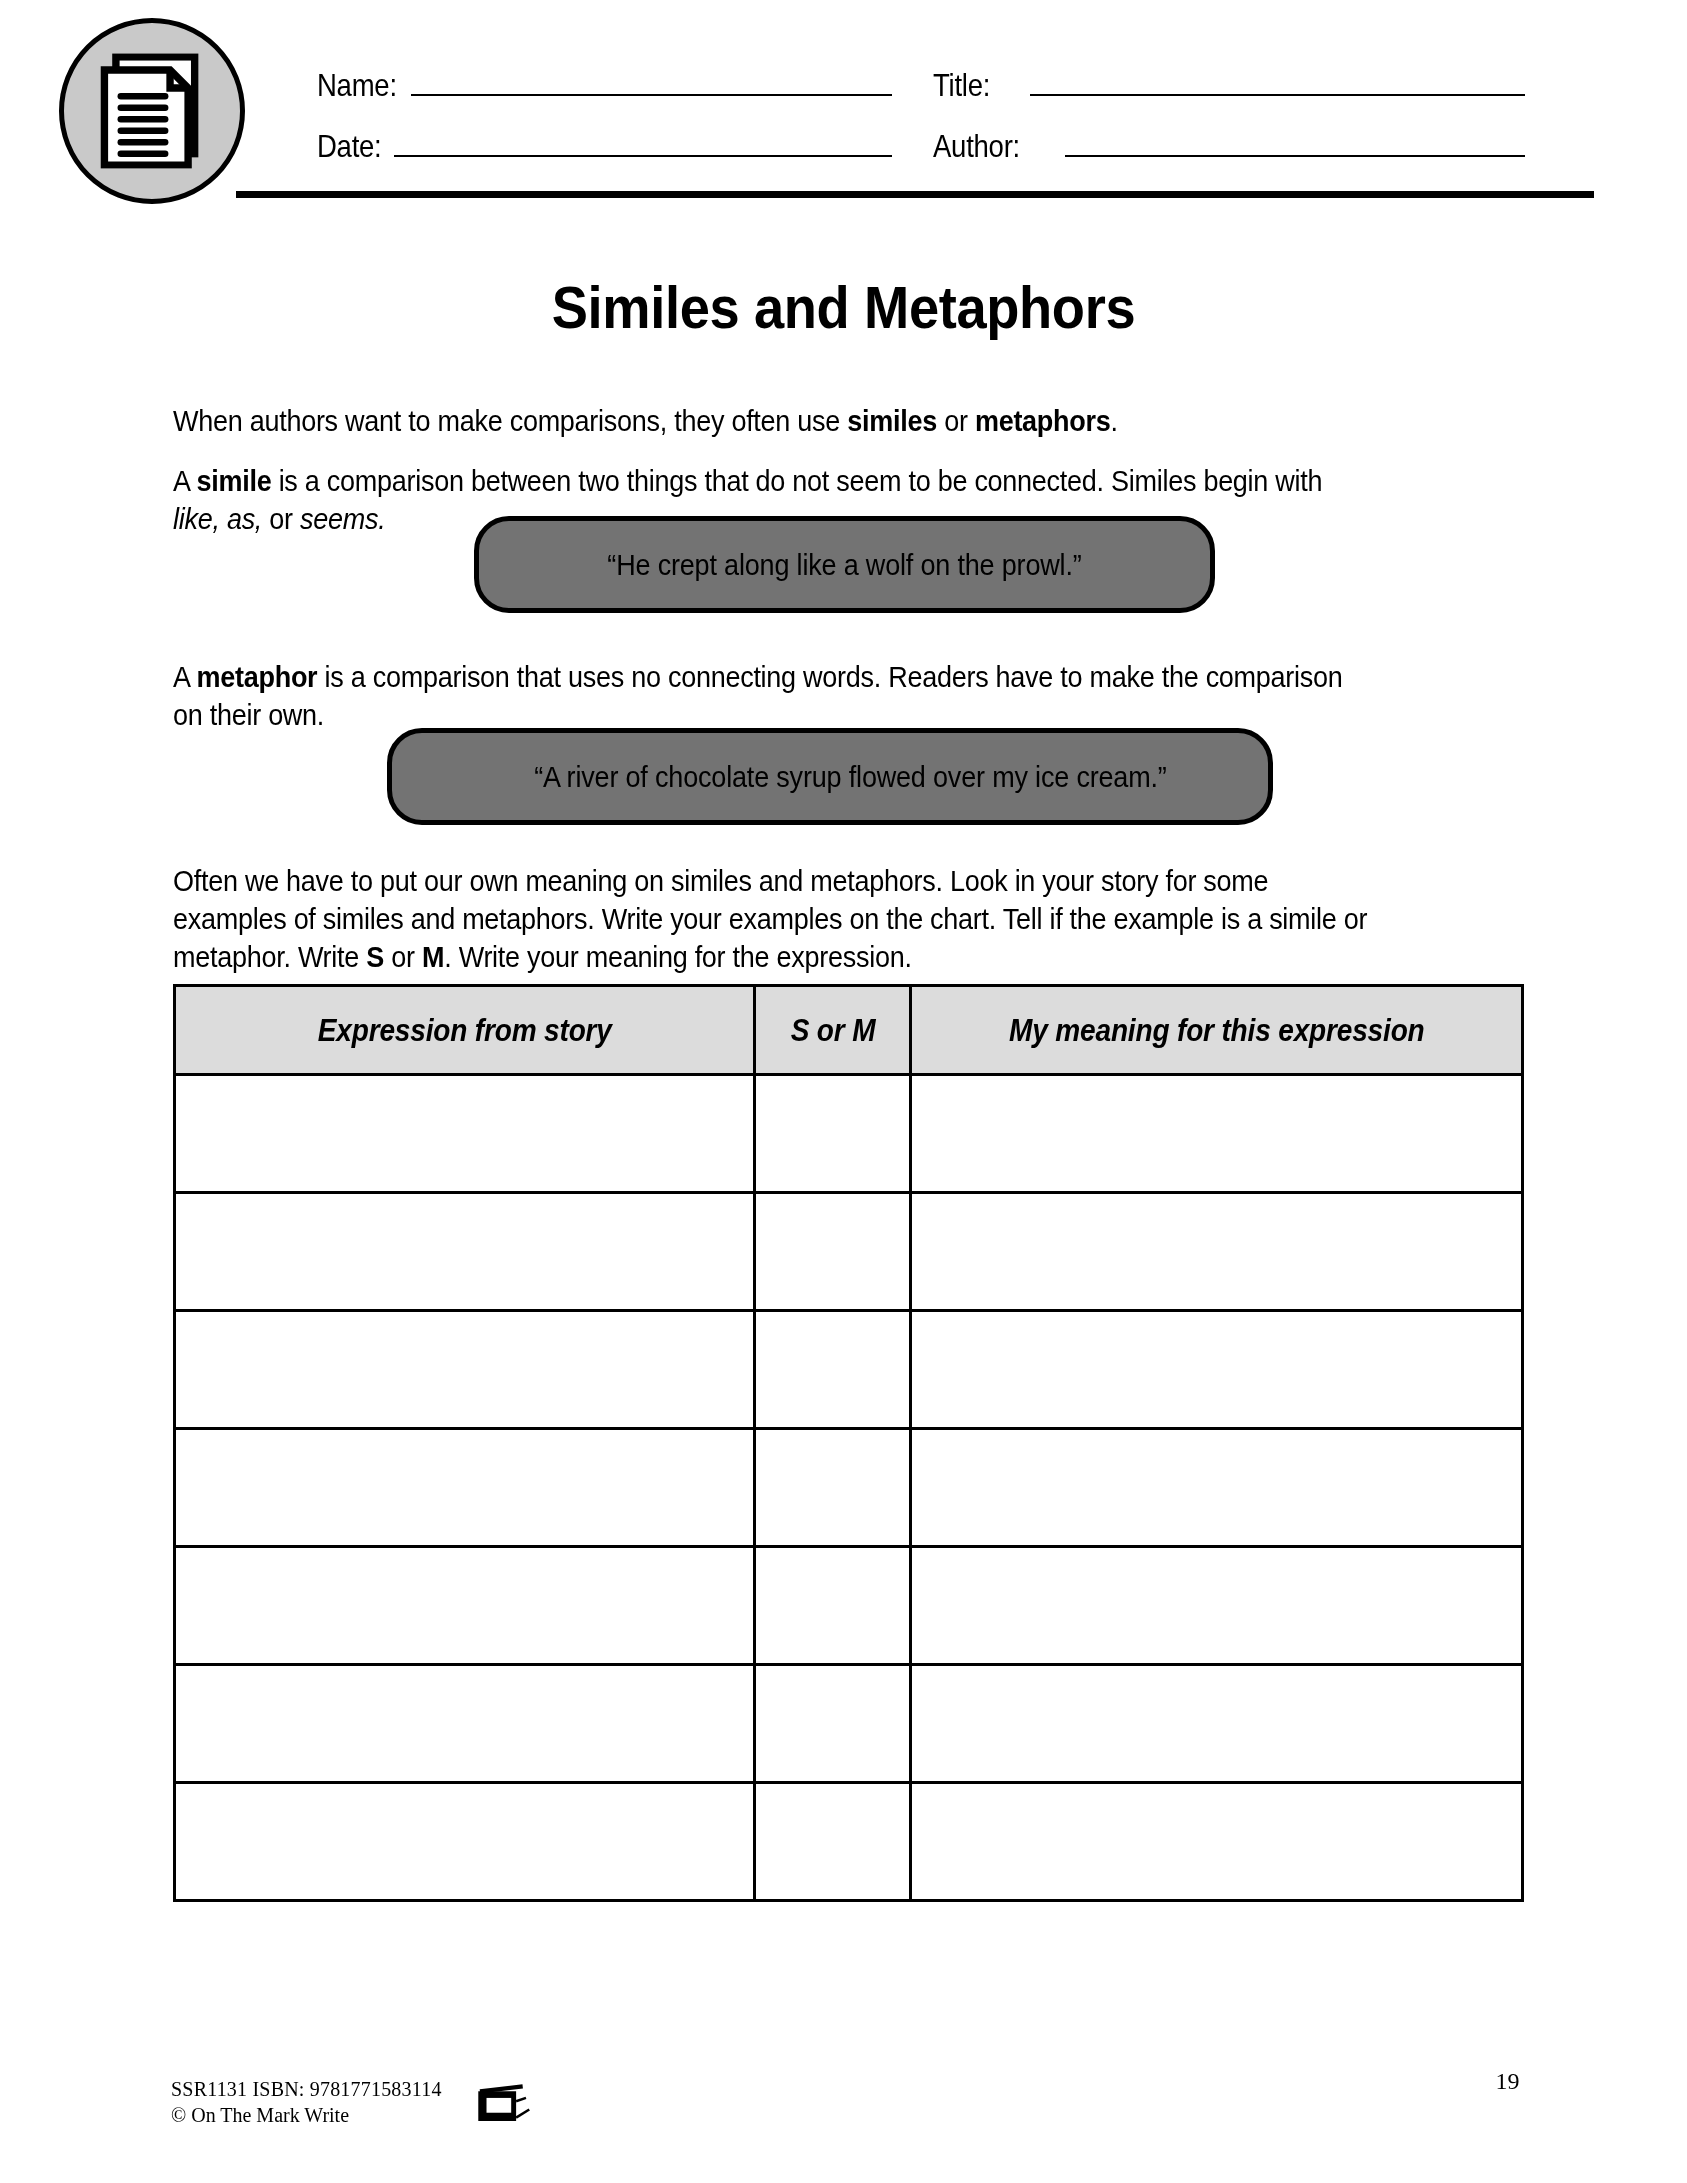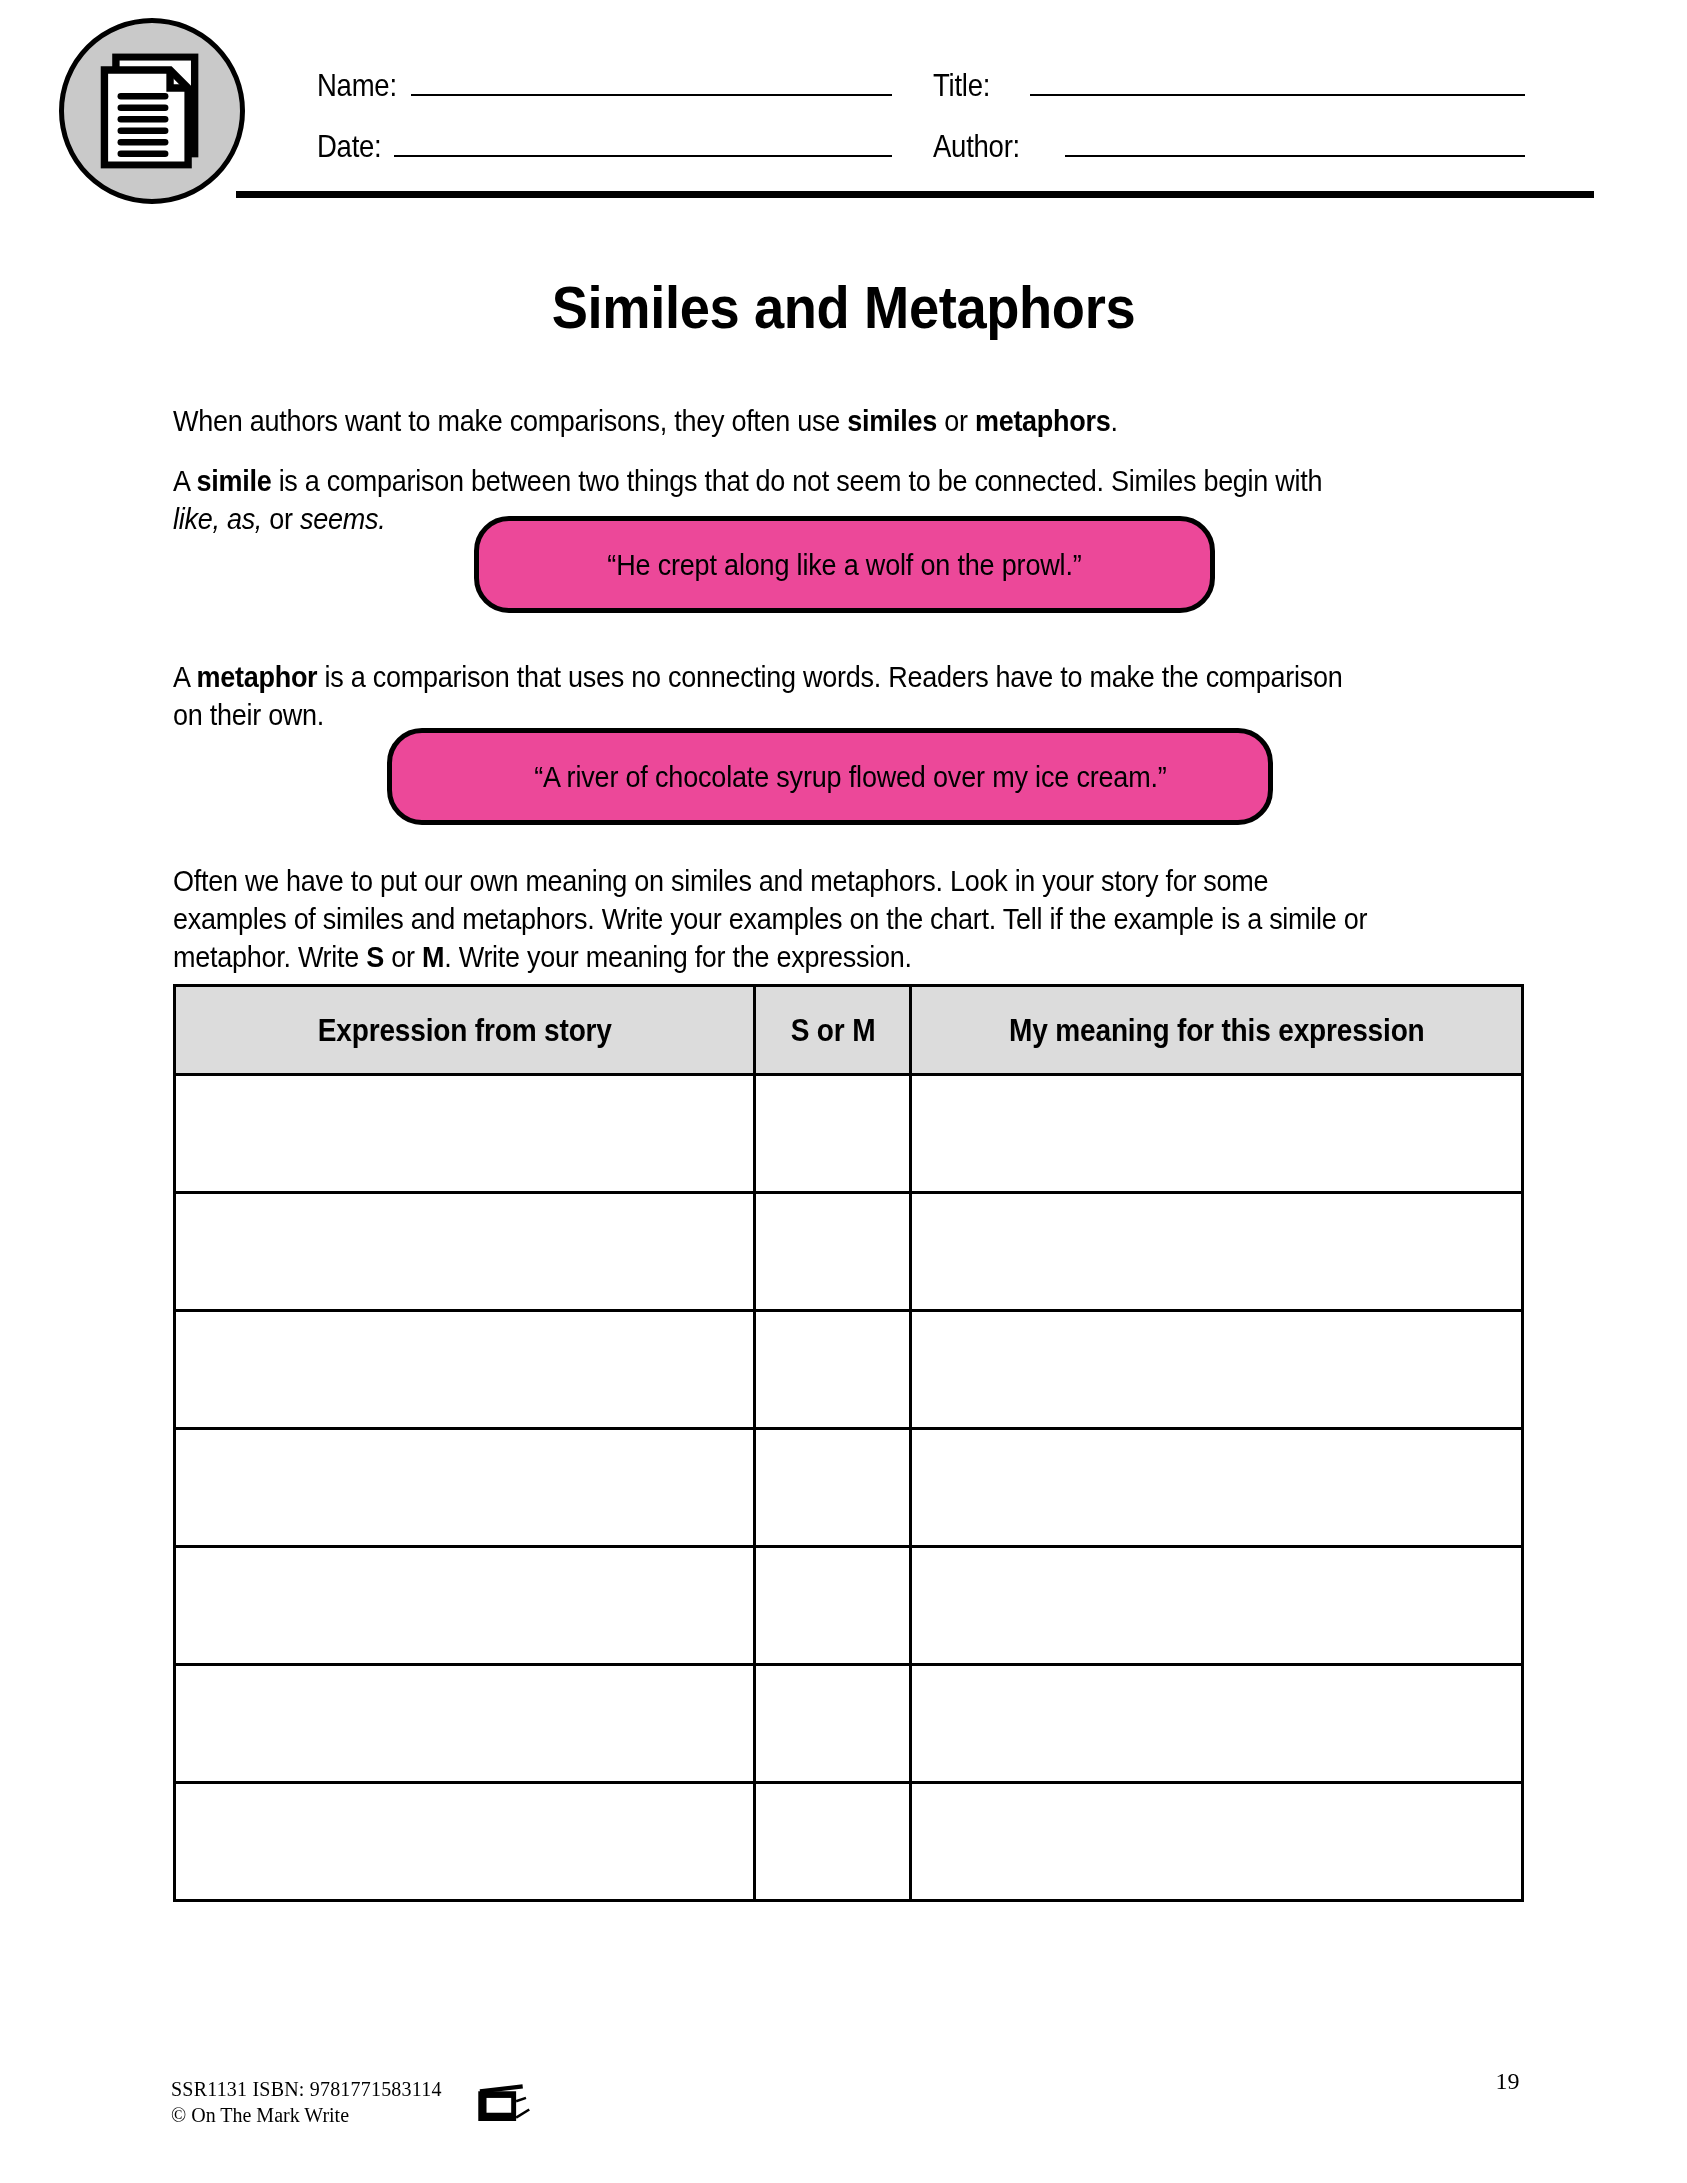--- a/index.html
+++ b/index.html
@@ -116,21 +116,21 @@
 
   #para-intro     { left: 173px; top: 372px;  width: 1401px; }
   #para-simile    { left: 173px; top: 432px;  width: 1335px; }
   #para-metaphor  { left: 173px; top: 628px;  width: 1335px; }
   #para-task      { left: 173px; top: 832px; width: 1335px; }
 
   
   .quote-box {
     position: absolute;
     box-sizing: border-box;
-    background: #ec4899;
+    background: #737373;
     border: 5px solid #000000;
     border-radius: 35px;
     display: flex;
     align-items: center;
     justify-content: center;
     font-family: "Liberation Sans", sans-serif;
     font-size: 30px;
     letter-spacing: -0.2px;
   }
   .quote-box span { transform: scaleX(0.90); display: inline-block; white-space: nowrap; }
@@ -155,20 +155,21 @@
   }
   #worksheet-table thead th {
     background: #dcdcdc;
     height: 86px;
     font-family: "Liberation Sans", sans-serif;
     font-size: 30.5px;
     font-weight: 700;
     letter-spacing: -0.2px;
     text-align: center;
     vertical-align: middle;
+    font-style: italic;
   }
   #worksheet-table thead th span { transform: scaleX(0.92); display: inline-block; }
   #worksheet-table tbody td { height: 115px; background: #ffffff; }
   .col-expression { width: 577px; }
   .col-som        { width: 153px; }
   .col-meaning    { width: 609px; }
 
   
   #footer-left {
     position: absolute;

